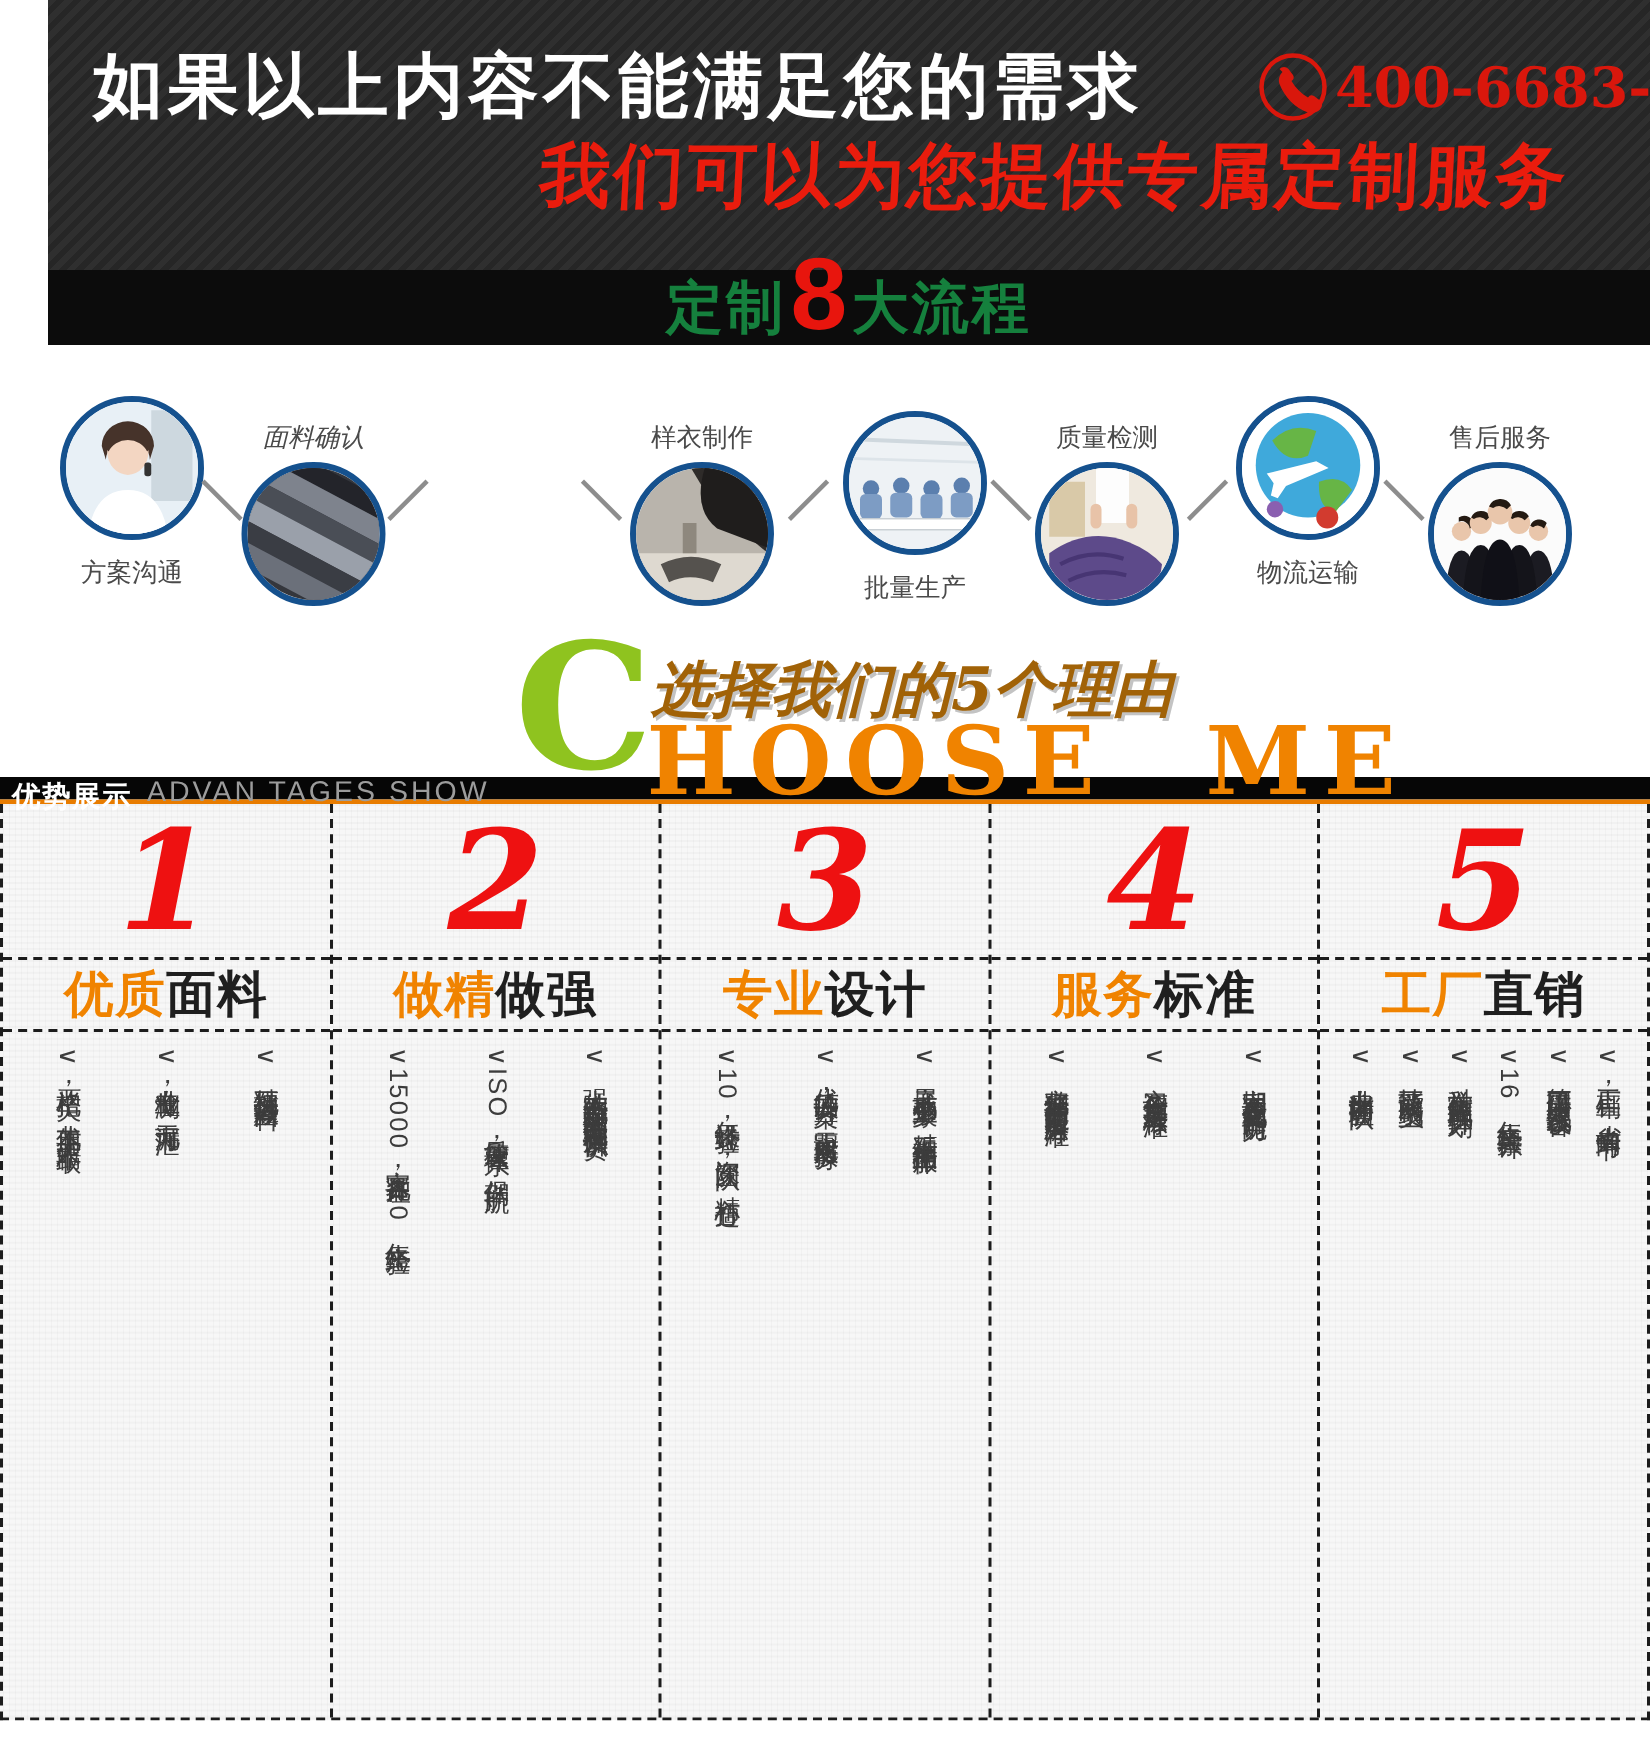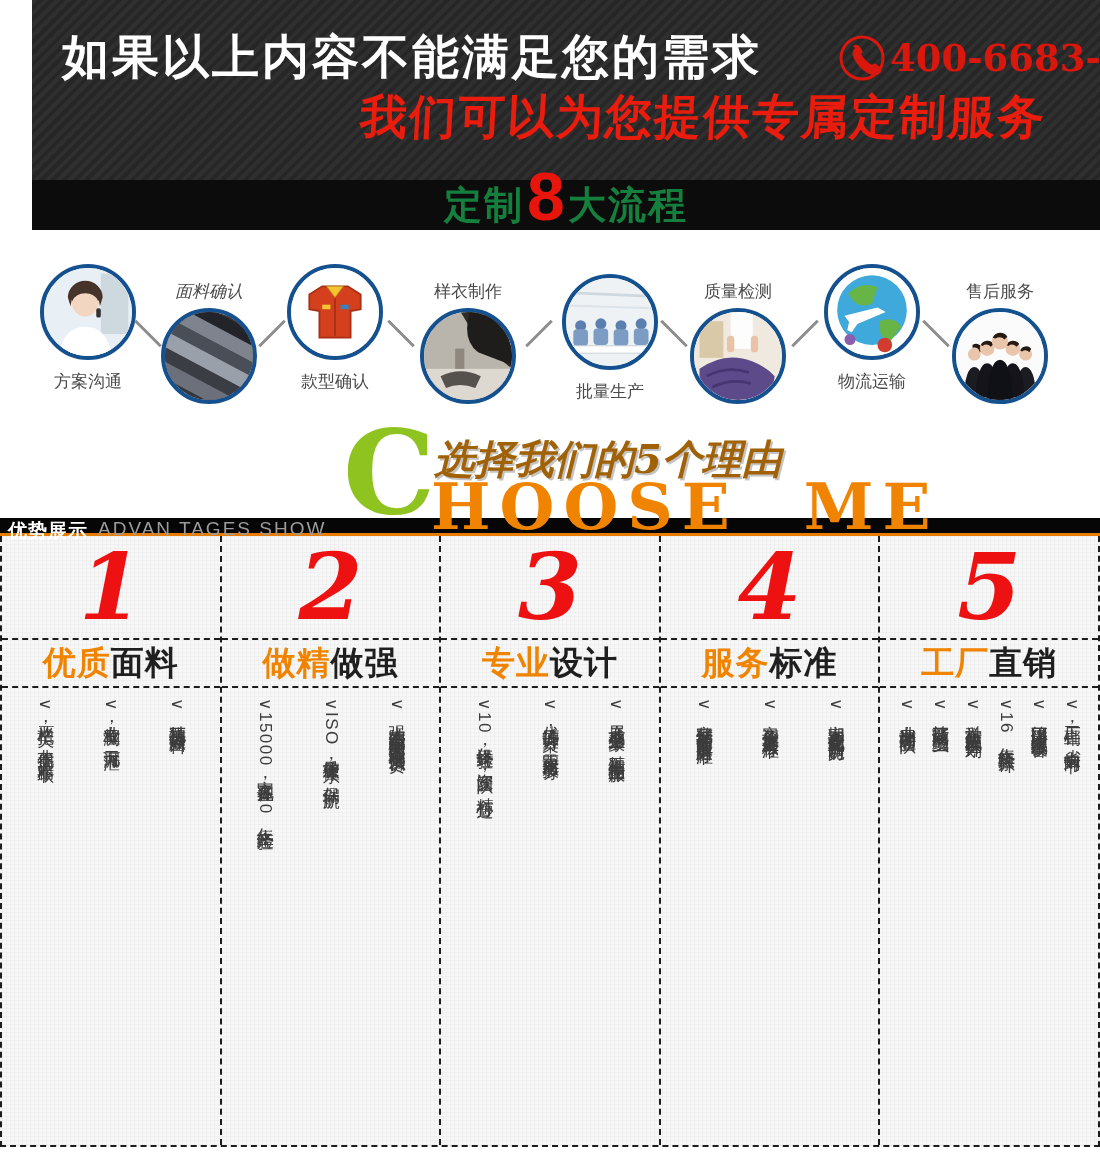--- a/index.html
+++ b/index.html
@@ -123,33 +123,20 @@
             <rect x="-30" y="32" width="160" height="14" fill="#4a4e56"></rect>
             <rect x="-30" y="46" width="160" height="16" fill="#9aa0aa"></rect>
             <rect x="-30" y="62" width="160" height="14" fill="#3a3d44"></rect>
             <rect x="-30" y="76" width="160" height="16" fill="#6b707a"></rect>
           </g>
         </svg>
       </div>
       <div class="step-label">面料确认</div>
     </div>
 
-    <div class="step up" style="left:287px;top:34px;">
-      <div class="circle">
-        <svg viewBox="0 0 96 96">
-          <rect width="96" height="96" fill="#ffffff"></rect>
-          <path d="M34 20h28l14 9v16l-11 2v29H31V47l-11-2V29z" fill="#d43f1e" stroke="#a93014" stroke-width="2"></path>
-          <path d="M39 20l9 12 9-12z" fill="#f4c431" stroke="#c79a1d"></path>
-          <line x1="48" y1="33" x2="48" y2="74" stroke="#a93014" stroke-width="2"></line>
-          <rect x="34" y="40" width="9" height="5" fill="#f4c431"></rect>
-          <rect x="54" y="40" width="9" height="5" fill="#3f7fb4"></rect>
-        </svg>
-      </div>
-      <div class="step-label">款型确认</div>
-    </div>
 
     <div class="step down" style="left:420px;top:78px;">
       <div class="circle">
         <svg viewBox="0 0 96 96">
           <rect width="96" height="96" fill="#b9b4ac"></rect>
           <path d="M40 0h56v62L58 30z" fill="#2e2b29"></path>
           <path d="M50 0q-9 30 9 44l37 14V0z" fill="#1f1d1c"></path>
           <rect y="62" width="96" height="34" fill="#ded9d0"></rect>
           <path d="M18 70q22-11 44 0l-6 13q-17-7-32 0z" fill="#55524e"></path>
           <rect x="34" y="40" width="10" height="22" fill="#8e887e"></rect>

